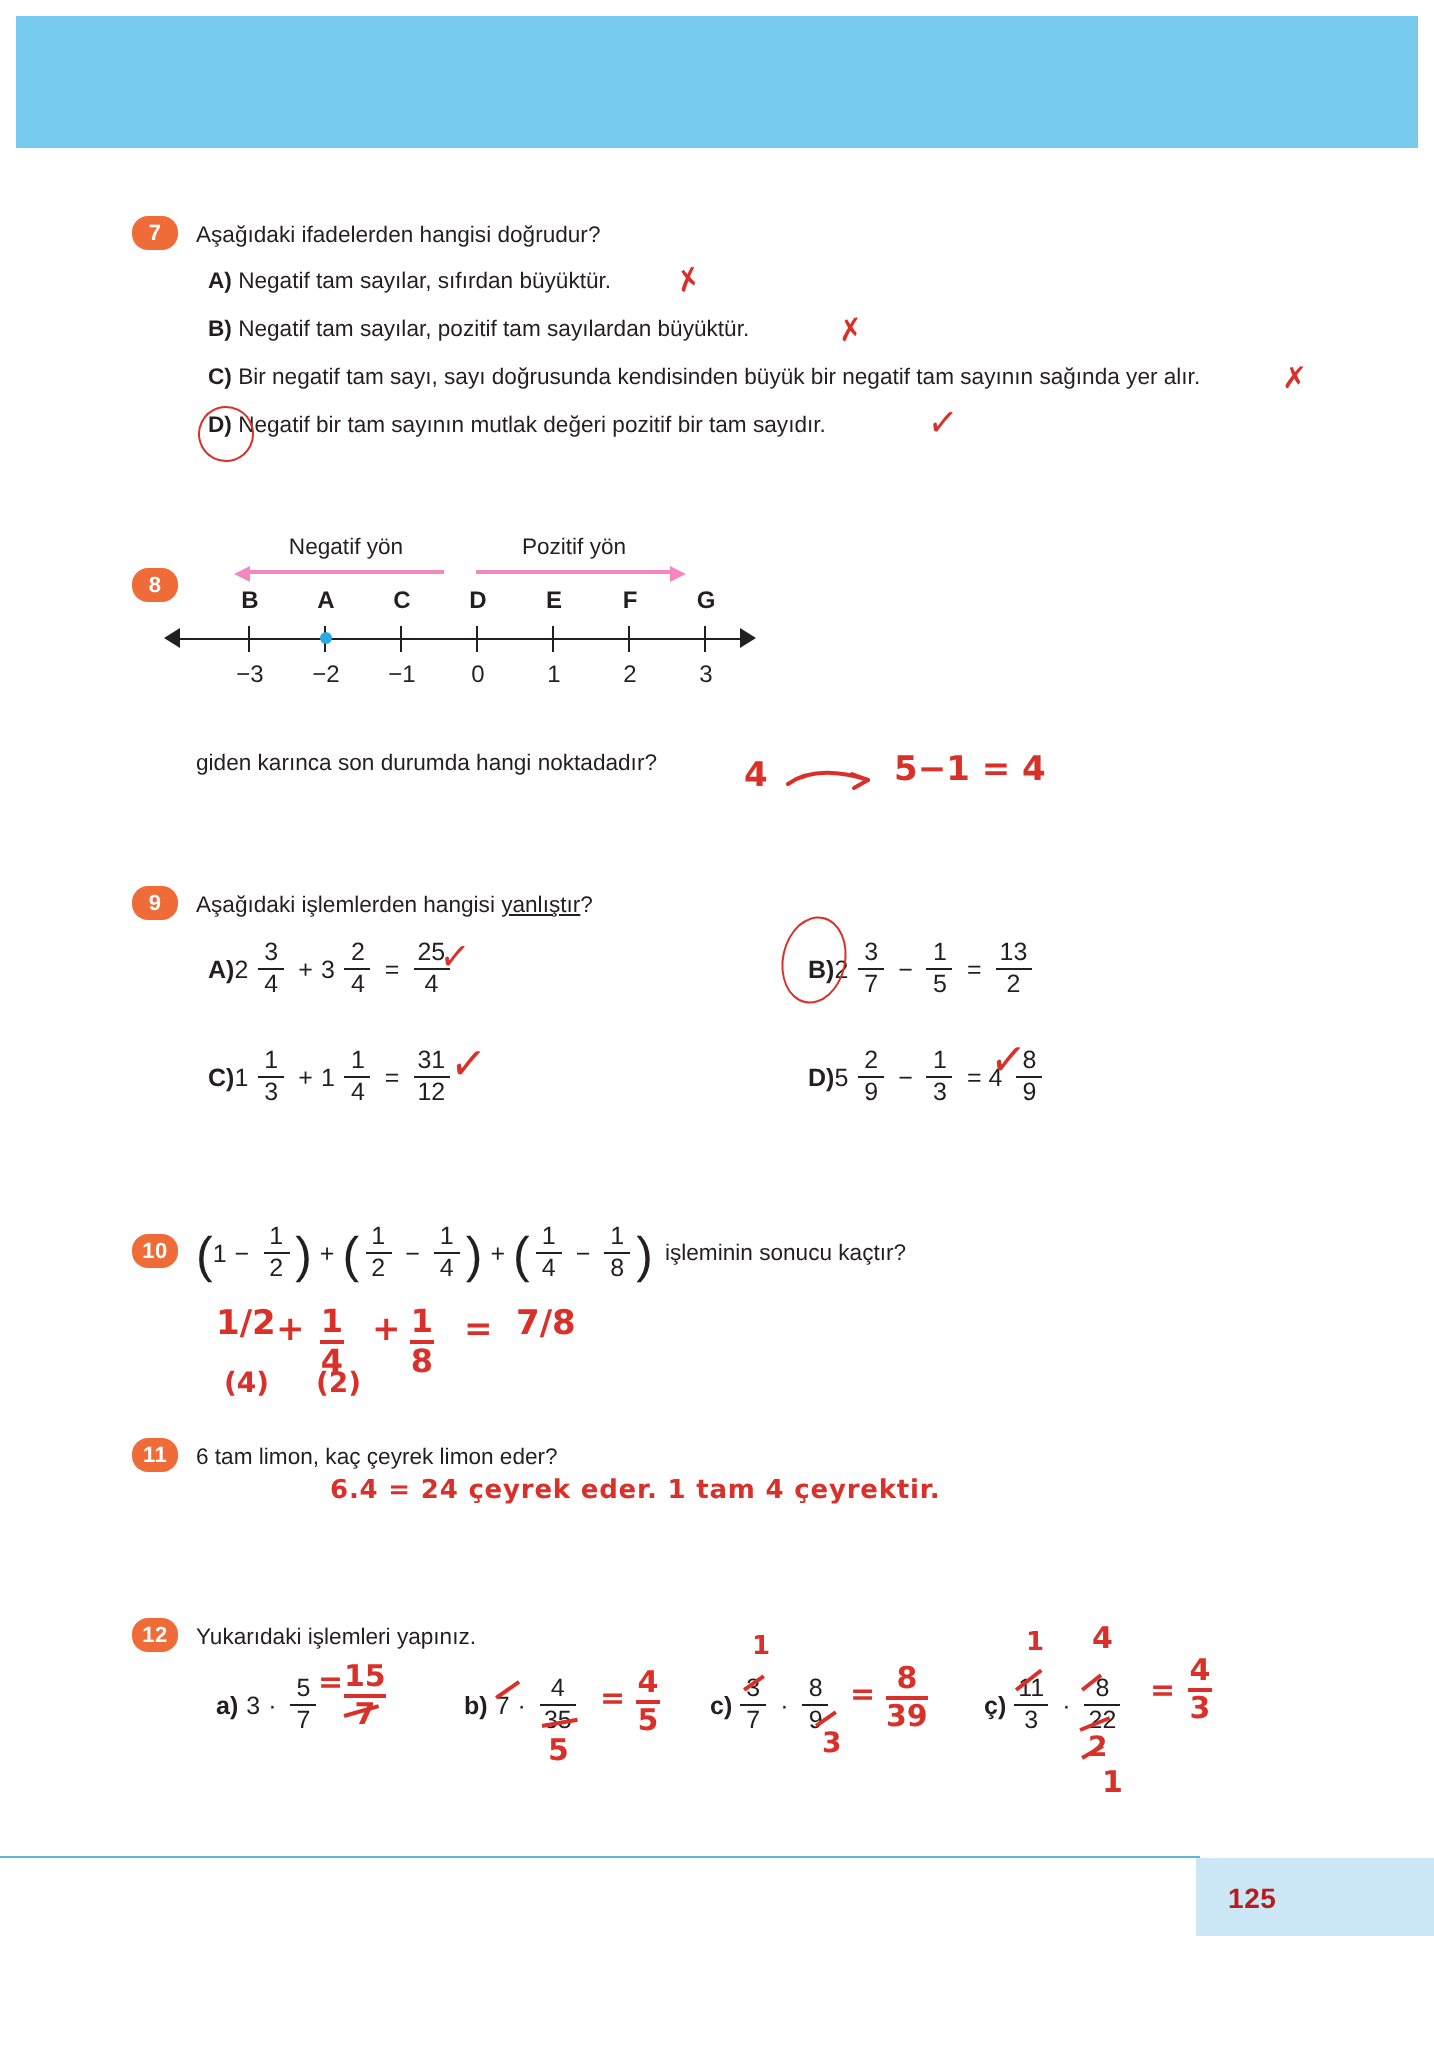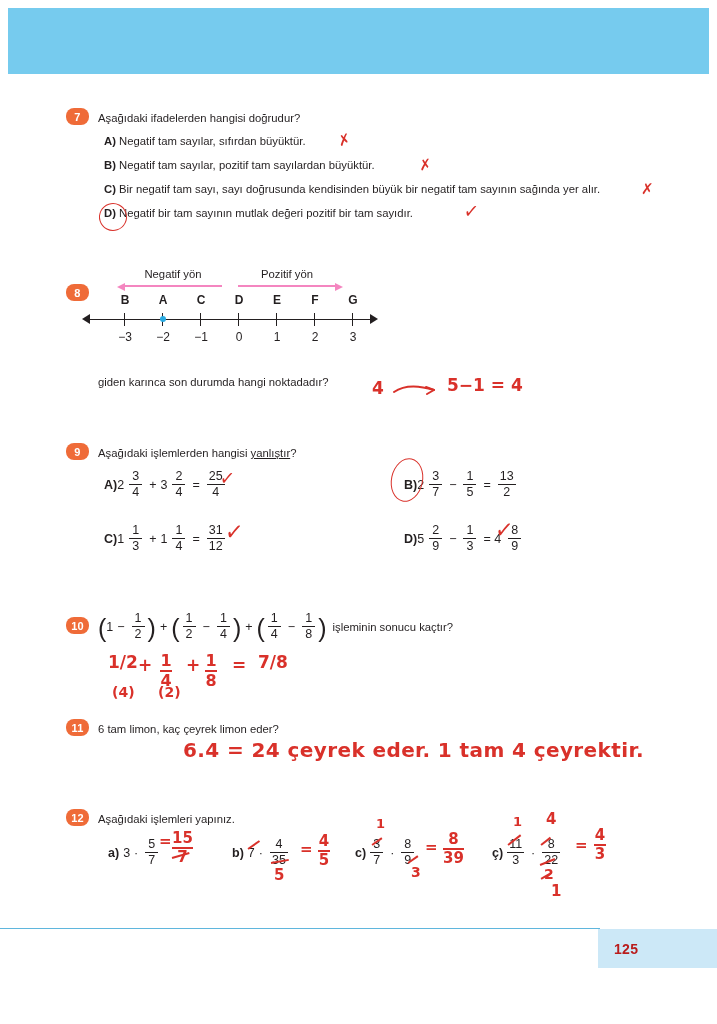--- a/index.html
+++ b/index.html
@@ -379,24 +379,24 @@
       <span class="hbar"></span>
       <span style="font-size:16px;">8</span>
   </div>
   <div class="hw" style="left:232px;top:655px;font-size:17px;">=</div>
   <div class="hw-slashfrac" style="left:258px;top:652px;font-size:17px;">7/8</div>
   <div class="hw" style="left:112px;top:684px;font-size:14px;">(4)</div>
   <div class="hw" style="left:158px;top:684px;font-size:14px;">(2)</div>
 
   <div class="badge" style="left:66px;top:719px;">11</div>
   <div class="qtext" style="left:98px;top:721px;">6 tam limon, kaç çeyrek limon eder?</div>
-  <div class="hw hw-note" style="left:183px;top:738px;font-size:20px;letter-spacing:.4px;">6.4 = 24  çeyrek eder.  1 tam  4 çeyrektir.</div>
+  <div class="hw hw-note" style="left:165px;top:738px;font-size:13px;letter-spacing:.4px;">6.4 = 24  çeyrek eder.  1 tam  4 çeyrektir.</div>
 
   <div class="badge" style="left:66px;top:809px;">12</div>
-  <div class="qtext" style="left:98px;top:811px;">Aşağıdaki işlemleri yapınız.</div>
+  <div class="qtext" style="left:98px;top:811px;">Yukarıdaki işlemleri yapınız.</div>
 
   <div class="opt" style="left:108px;top:838px;">
     <span class="expr">
       <b>a)</b>
       <span style="margin-left:4px;">3</span>
       <span class="op">·</span>
       <span class="frac">
         <span class="num">5</span>
         <span class="bar"></span>
         <span class="den">7</span>

